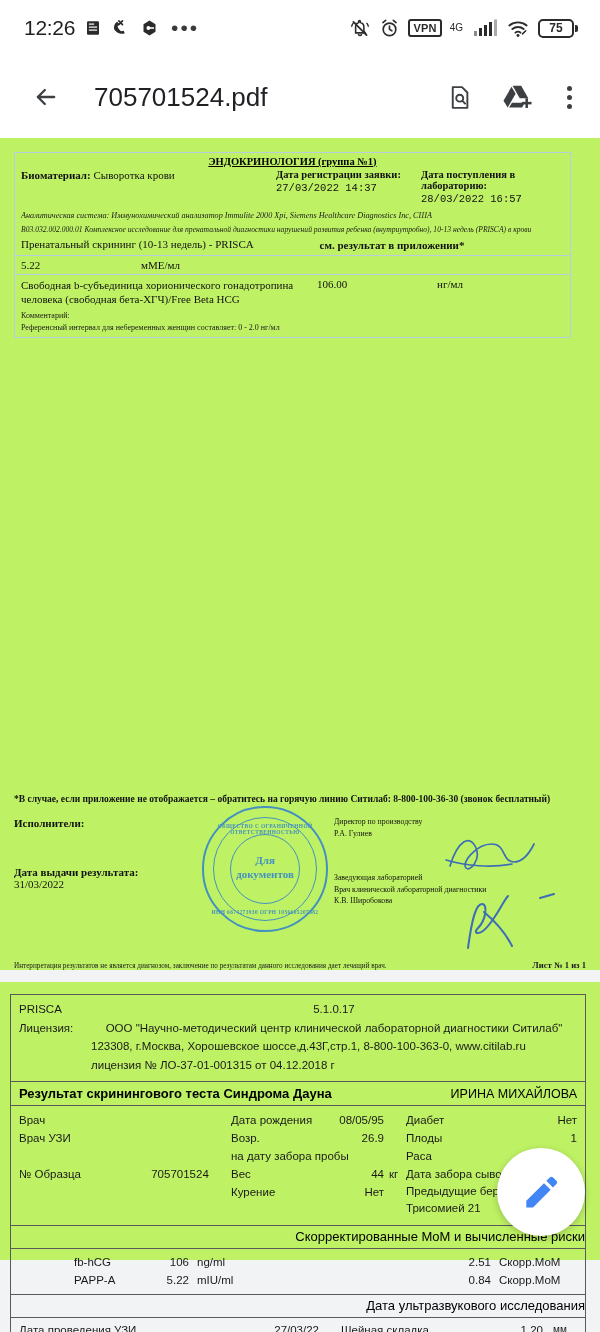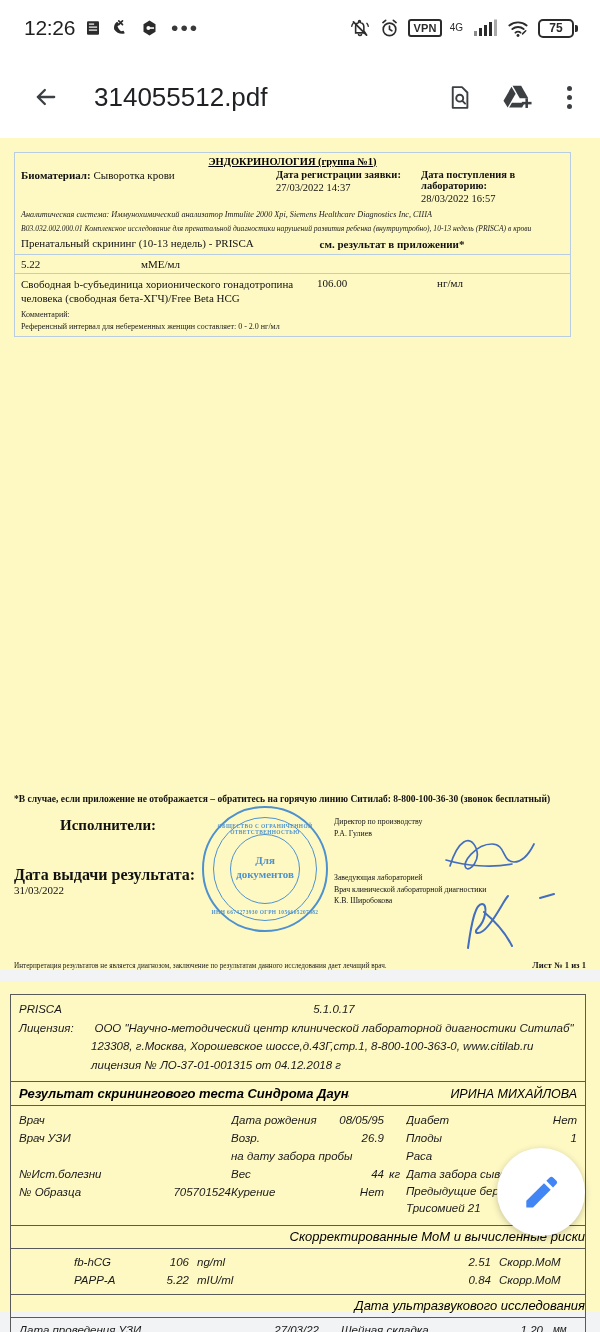--- a/index.html
+++ b/index.html
@@ -89,27 +89,27 @@
   .tb-kebab i { width: 5px; height: 5px; border-radius: 50%; background: #3c4043; display:block;}
 
   
   .pages {
     position: absolute;
     top: 138px; left: 0; right: 0; bottom: 0;
     background: #f1f3f4;
     overflow: hidden;
   }
   .page {
-    background: #fef9c3;
+    background: #bef264;
     width: 600px;
     position: relative;
   }
   .page-1 { height: 832px; padding: 14px 14px 0 14px; }
   .page-gap { height: 12px; background: #f1f3f4; }
-  .page-2 { height: 330px; padding: 12px 10px 0 10px; font-style: italic; }
+  .page-2 { height: 278px; padding: 12px 10px 0 10px; }
 
   
   .lab-box {
     border: 1px solid #b9cde0;
     font-family: "Liberation Serif", serif;
     color: #111;
     width: 557px;
   }
   .lab-title {
     text-align: center;
@@ -122,21 +122,21 @@
   .lab-head {
     display: flex;
     padding: 0 6px 3px 6px;
     font-size: 10.5px;
   }
   .lh-bio { flex: 0 0 255px; font-size: 11px; }
   .lh-bio b { font-weight: bold; }
   .lh-col { flex: 0 0 145px; }
   .lh-col.wide { flex: 1 1 auto; }
   .lh-col .lbl { font-weight: bold; display: block; }
-  .lh-col .val { display: block; padding-top: 2px; }
+  .lh-col .val { display: block; padding-top: 2px; font-family: Liberation Mono, monospace; }
 
   .lab-ital {
     font-style: italic;
     font-size: 8.2px;
     line-height: 1.45;
     padding: 2px 6px 0 6px;
     color: #1a1a1a;
   }
   .lab-ital.sm { font-size: 7.6px; }
 
@@ -156,22 +156,22 @@
   }
   .lr-name { flex: 0 0 296px; line-height: 1.3; }
   .lr-val  { flex: 0 0 120px; }
   .lr-unit { flex: 1 1 auto; }
   .lr-comment { font-size: 8px; line-height: 1.5; padding-top: 4px; color: #1a1a1a; }
 
   
   .p1-foot { position: absolute; left: 14px; right: 14px; top: 656px;
              font-family: "Liberation Serif", serif; color: #111; }
   .foot-note { font-weight: bold; font-size: 9.5px; }
-  .foot-exec { font-weight: bold; font-size: 15px; padding-top: 13px; margin-left: 46px; }
-  .foot-date-lbl { font-weight: bold; font-size: 16px; }
+  .foot-exec { font-weight: bold; font-size: 11px; padding-top: 13px; }
+  .foot-date-lbl { font-weight: bold; font-size: 11px; }
   .foot-date-val { font-size: 11px; }
   .sig-block { position: absolute; left: 320px; top: 22px; font-size: 7.8px; line-height: 1.5; }
   .sig-block2 { position: absolute; left: 320px; top: 78px; font-size: 7.8px; line-height: 1.5; }
   .foot-dt { position: absolute; left: 0; top: 72px; }
   .disclaimer {
     position: absolute; left: 0; right: 0; top: 166px;
     display: flex; justify-content: space-between; align-items: baseline;
     font-size: 7.2px; color: #1a1a1a;
   }
   .disclaimer .sheet { font-weight: bold; font-size: 8.6px; white-space: nowrap; }
@@ -226,21 +226,21 @@
   .pr-band .t { font-weight: bold; font-size: 13px; color: #000;
                 overflow: hidden; white-space: nowrap; max-width: 330px; }
   .pr-band .pname { font-size: 12.5px; color: #000; margin-left: 48px; }
 
   .pr-grid { display: flex; padding: 5px 8px 7px 8px; }
   .pr-c1 { flex: 0 0 212px; }
   .pr-c2 { flex: 0 0 175px; }
   .pr-c3 { flex: 1 1 auto; }
   .pr-line { display: flex; line-height: 1.58; }
   .pr-line .lab { flex: 1 1 auto; white-space: nowrap; overflow: hidden; }
-  .pr-line .num { flex: 0 0 auto; padding-left: 6px; text-align: right; }
+  .pr-line .num { flex: 0 0 auto; padding-left: 6px; text-align: center; }
   .pr-line .unit { flex: 0 0 22px; padding-left: 5px; }
   .pr-sub { line-height: 1.5; }
 
   .pr-center-band {
     border-top: 1px solid #5a5a5a; border-bottom: 1px solid #5a5a5a;
     text-align: right; font-size: 13px; color: #000; padding: 3px 0 4px;
   }
   .pr-mom { padding: 4px 8px 5px 8px; }
   .pr-mom-row { display: flex; line-height: 1.6; }
   .pr-mom-row .an { flex: 0 0 125px; padding-left: 55px; }
@@ -344,21 +344,21 @@
       </span>
     </div>
   </div>
 
   <div class="toolbar">
     <div class="tb-back">
       <svg width="28" height="28" viewBox="0 0 24 24" fill="none" stroke="#3c4043" stroke-width="2" stroke-linecap="round" stroke-linejoin="round">
         <path d="M19 12H5M11 18l-6-6 6-6"></path>
       </svg>
     </div>
-    <div class="tb-title">314055512.pdf</div>
+    <div class="tb-title">705701524.pdf</div>
     <div class="tb-actions">
       <div class="tb-btn">
         <svg width="27" height="27" viewBox="0 0 24 24" fill="none" stroke="#3c4043" stroke-width="1.7">
           <path d="M6 2.8h8.2L19 7.6V21.2H6z" stroke-linejoin="round"></path>
           <circle cx="12.2" cy="12.6" r="3.1"></circle>
           <path d="M14.6 15l2.4 2.4" stroke-linecap="round"></path>
         </svg>
       </div>
       <div class="tb-btn">
         <svg width="30" height="28" viewBox="0 0 26 24">
@@ -503,24 +503,20 @@
               <span class="num"></span>
             </div>
             <div class="pr-line">
               <span class="lab">Врач УЗИ</span>
               <span class="num"></span>
             </div>
             <div class="pr-line">
                 <span class="lab">&nbsp;</span>
               </div>
             <div class="pr-line">
-              <span class="lab">№Ист.болезни</span>
-              <span class="num"></span>
-            </div>
-            <div class="pr-line">
               <span class="lab">№ Образца</span>
               <span class="num" style="flex:0 0 108px;">705701524</span>
             </div>
           </div>
 
           <div class="pr-c2">
             <div class="pr-line">
               <span class="lab">Дата рождения</span>
               <span class="num">08/05/95</span>
               <span class="unit"></span>

